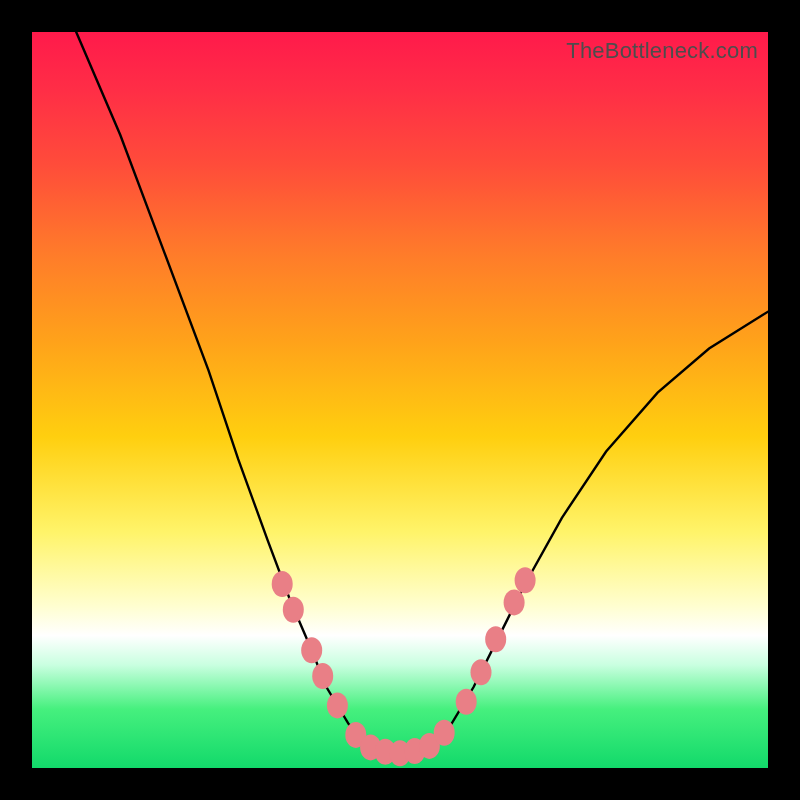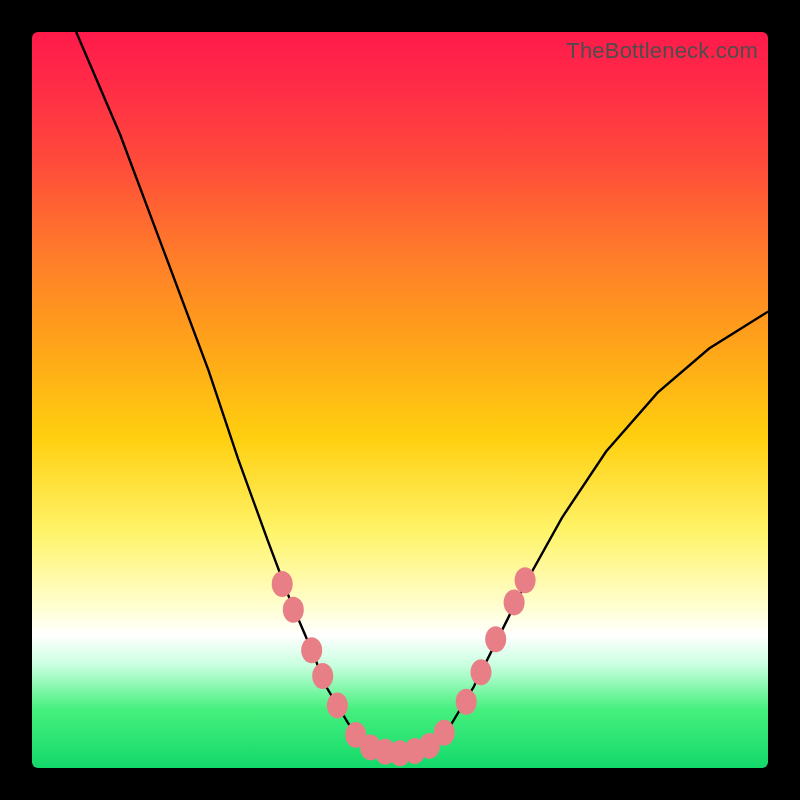--- a/index.html
+++ b/index.html
@@ -31,21 +31,20 @@
       #ff7b2a 30%,
       #ffa21a 42%,
       #ffcf0f 55%,
       #fff46a 68%,
       #fffed0 78%,
       #ffffff 82%,
       #c9ffe0 86%,
       #46f07e 92%,
       #12d96a 100%
     );
-    border-radius: 6px;
   }
   .watermark {
     position: absolute;
     top: 6px;
     right: 10px;
     color: #4d4d4d;
     font-size: 22px;
     font-weight: 500;
     letter-spacing: 0.2px;
     user-select: none;

